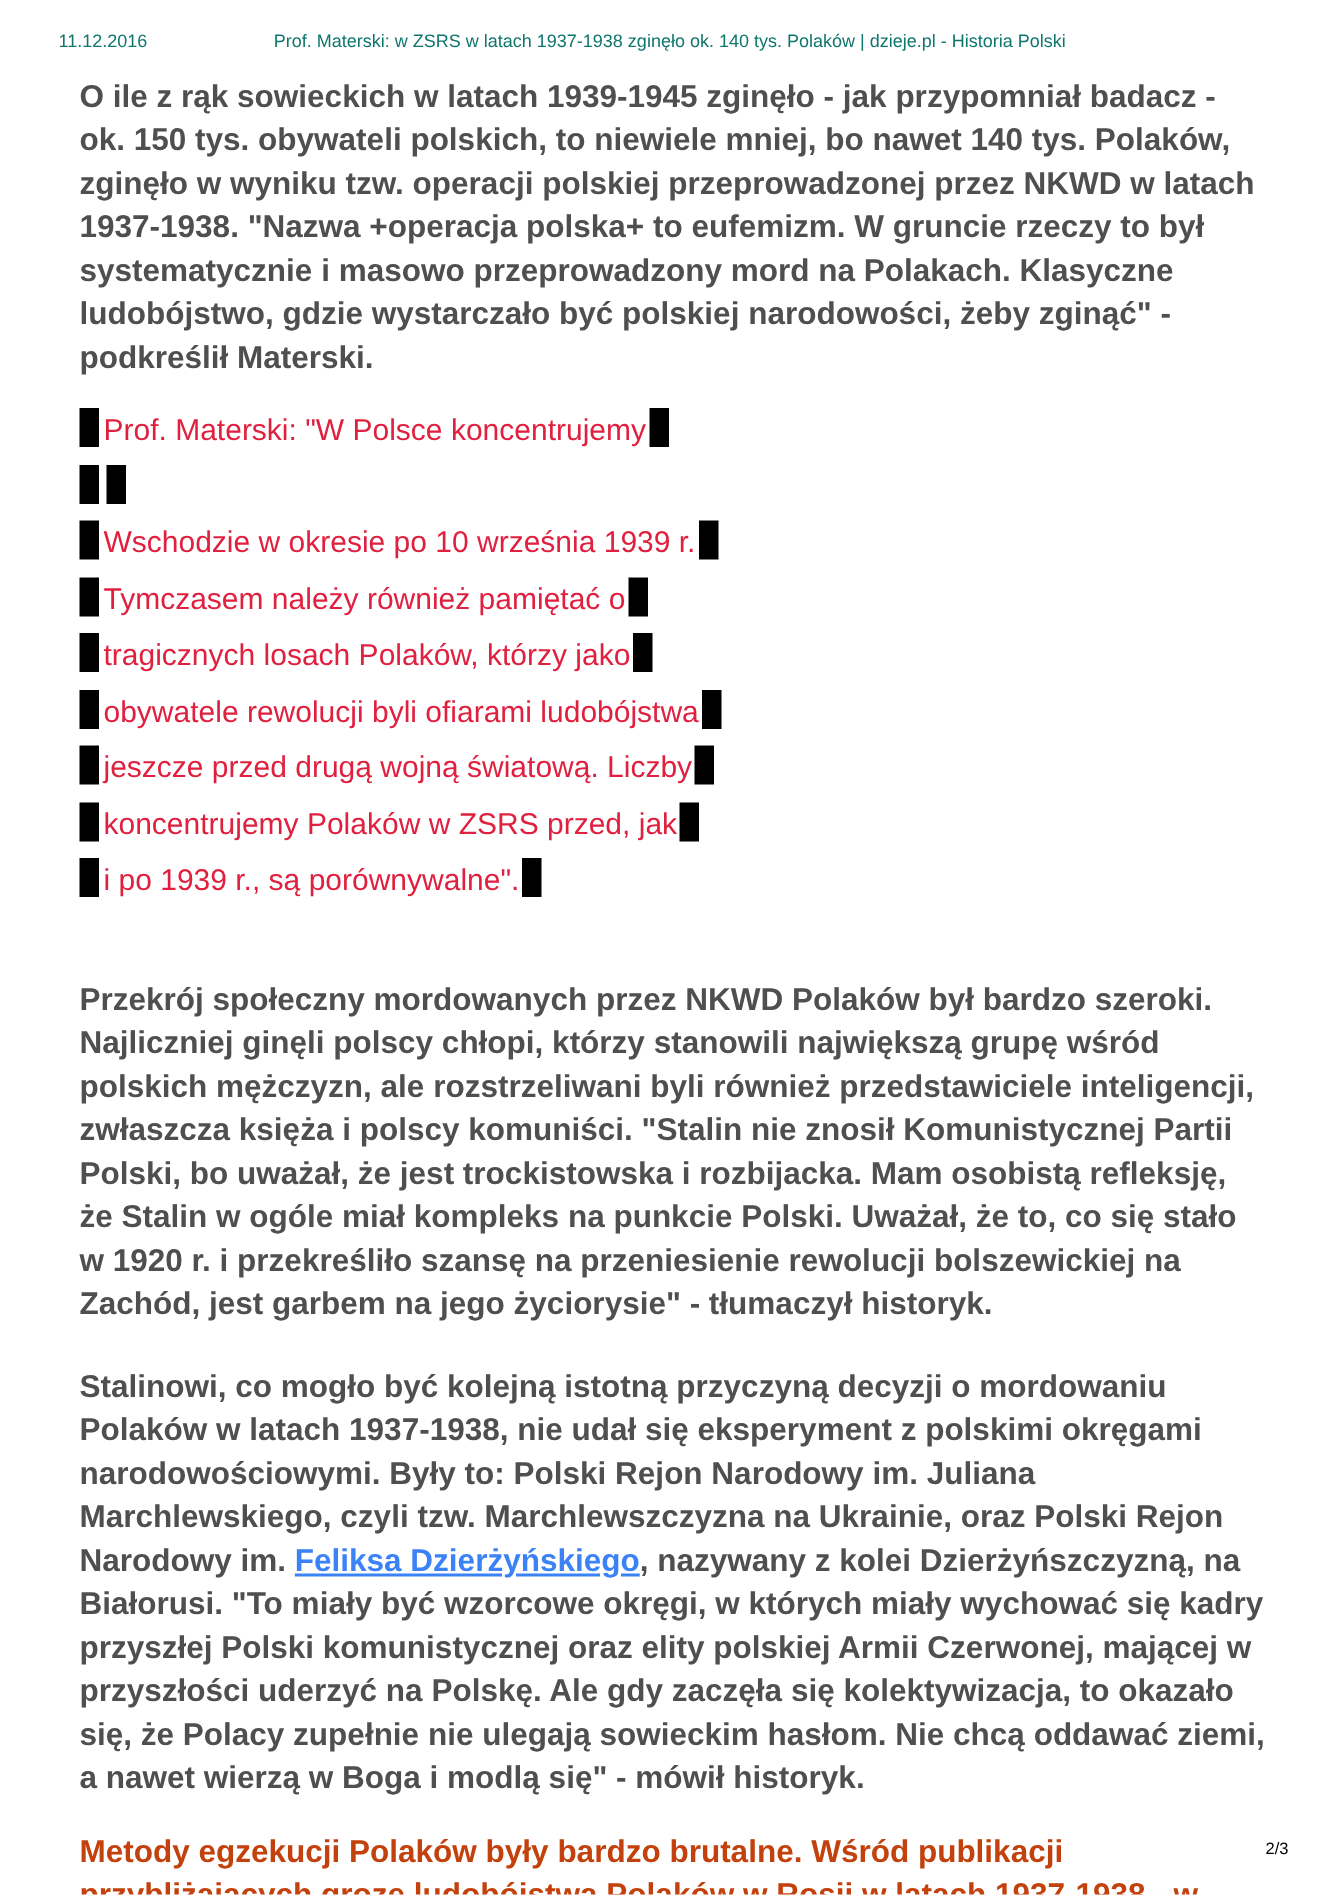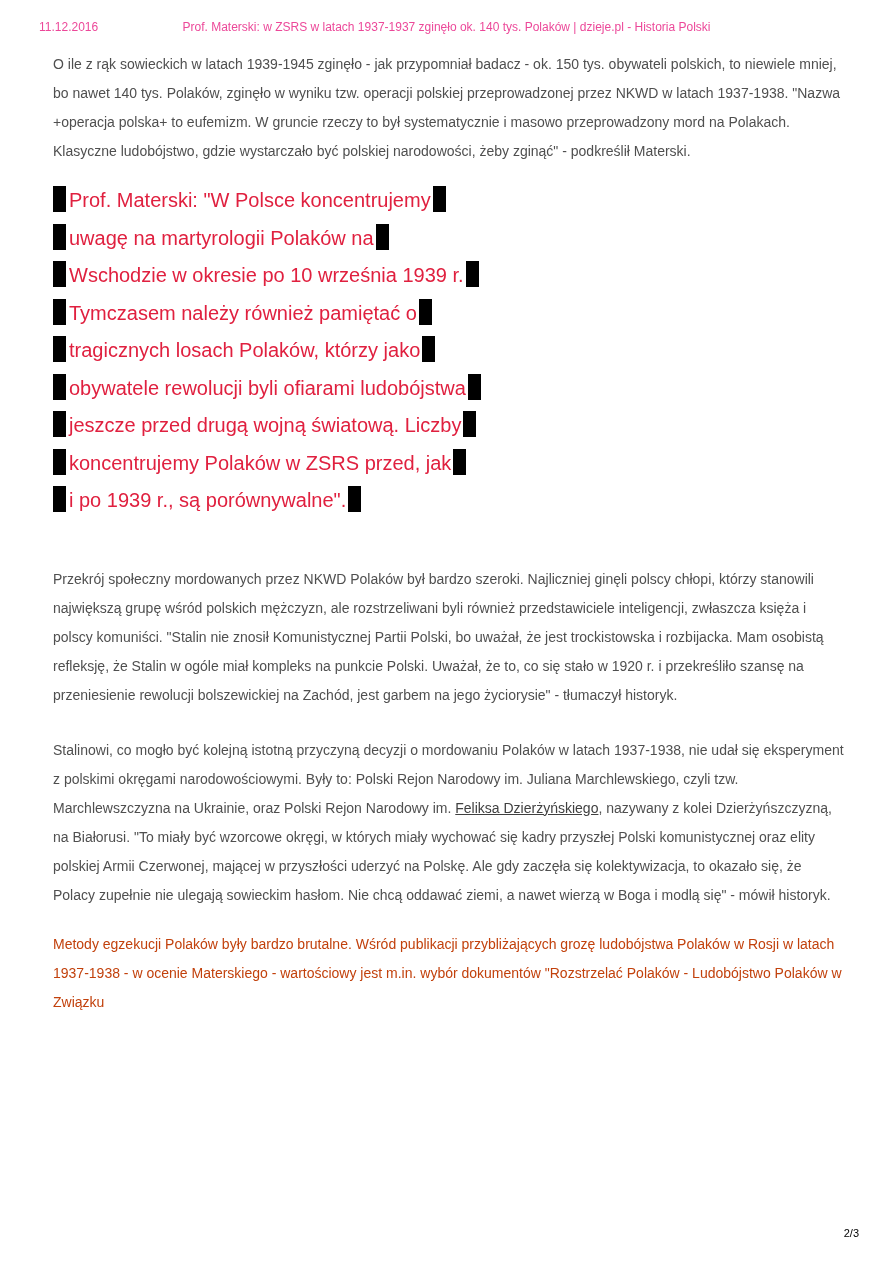--- a/index.html
+++ b/index.html
@@ -16,21 +16,21 @@
     -webkit-font-smoothing: antialiased;
   }
   
   .print-header {
     position: absolute;
     top: 20px;
     left: 0;
     width: 100%;
     height: 16px;
     font-size: 12px;
-    color: #ec4899;
+    color: #0f766e;
   }
   .print-header .date {
     position: absolute;
     left: 39px;
     top: 0;
     white-space: nowrap;
   }
   .print-header .doc-title {
     position: absolute;
     left: 0;
@@ -62,28 +62,29 @@
   }
   
   .content {
     position: absolute;
     top: 50px;
     left: 53px;
     width: 792px;
   }
   .body-par {
     margin: 0;
-    font-size: 14px;
+    font-size: 21px;
     line-height: 29px;
     color: #4f4f4f;
     letter-spacing: 0;
+    font-weight: bold;
   }
   .body-par a,
   .body-par .inline-link {
-    color: #404040;
+    color: #3b82f6;
     text-decoration: underline;
     cursor: pointer;
   }
   .par-gap-1 { margin-top: 45px; }
   .par-gap-2 { margin-top: 26px; }
   .par-gap-3 { margin-top: 20px; }
   
   .pull-quote {
     margin-top: 16px;
     font-size: 20px;
@@ -101,28 +102,28 @@
     vertical-align: -5px;
   }
   .blk.start { margin-right: 3px; }
   .blk.end   { margin-left: 2px; }
 </style>
 </head>
 <body>
 
 <div class="print-header">
   <span class="date">11.12.2016</span>
-  <span class="doc-title">Prof. Materski: w ZSRS w latach 1937-1937 zginęło ok. 140 tys. Polaków | dzieje.pl - Historia Polski</span>
+  <span class="doc-title">Prof. Materski: w ZSRS w latach 1937-1938 zginęło ok. 140 tys. Polaków | dzieje.pl - Historia Polski</span>
 </div>
 
 <div class="content">
   <p class="body-par" style="color: rgb(79, 79, 79);"><span>O ile z rąk sowieckich w latach 1939-1945 zginęło - jak przypomniał badacz - ok. 150 tys. obywateli polskich, to niewiele mniej, bo nawet 140 tys. Polaków, zginęło w wyniku tzw. operacji polskiej przeprowadzonej przez NKWD w latach 1937-1938. "Nazwa +operacja polska+ to eufemizm. W gruncie rzeczy to był systematycznie i masowo przeprowadzony mord na Polakach. Klasyczne ludobójstwo, gdzie wystarczało być polskiej narodowości, żeby zginąć" - podkreślił Materski.</span></p>
   <div class="pull-quote" style="color: rgb(224, 32, 63);">
       <div class="quote-line"><span class="blk start" style="background: rgb(0, 0, 0);"></span><span>Prof. Materski: "W Polsce koncentrujemy</span><span class="blk end" style="background: rgb(0, 0, 0);"></span></div>
-      <div class="quote-line"><span class="blk start" style="background: rgb(0, 0, 0);"></span><span>uwagę na martyrologii Polaków na</span><span class="blk end" style="background: rgb(0, 0, 0);"></span></div>
+      <div class="quote-line"><span class="blk start" style="background: rgb(0, 0, 0);"></span><span class="blk end" style="background: rgb(0, 0, 0);"></span></div>
       <div class="quote-line"><span class="blk start" style="background: rgb(0, 0, 0);"></span><span>Wschodzie w okresie po 10 września 1939 r.</span><span class="blk end" style="background: rgb(0, 0, 0);"></span></div>
       <div class="quote-line"><span class="blk start" style="background: rgb(0, 0, 0);"></span><span>Tymczasem należy również pamiętać o</span><span class="blk end" style="background: rgb(0, 0, 0);"></span></div>
       <div class="quote-line"><span class="blk start" style="background: rgb(0, 0, 0);"></span><span>tragicznych losach Polaków, którzy jako</span><span class="blk end" style="background: rgb(0, 0, 0);"></span></div>
       <div class="quote-line"><span class="blk start" style="background: rgb(0, 0, 0);"></span><span>obywatele rewolucji byli ofiarami ludobójstwa</span><span class="blk end" style="background: rgb(0, 0, 0);"></span></div>
       <div class="quote-line"><span class="blk start" style="background: rgb(0, 0, 0);"></span><span>jeszcze przed drugą wojną światową. Liczby</span><span class="blk end" style="background: rgb(0, 0, 0);"></span></div>
       <div class="quote-line"><span class="blk start" style="background: rgb(0, 0, 0);"></span><span>koncentrujemy Polaków w ZSRS przed, jak</span><span class="blk end" style="background: rgb(0, 0, 0);"></span></div>
       <div class="quote-line"><span class="blk start" style="background: rgb(0, 0, 0);"></span><span>i po 1939 r., są porównywalne".</span><span class="blk end" style="background: rgb(0, 0, 0);"></span></div>
     </div>
   <p class="body-par par-gap-1" style="color: rgb(79, 79, 79);"><span>Przekrój społeczny mordowanych przez NKWD Polaków był bardzo szeroki. Najliczniej ginęli polscy chłopi, którzy stanowili największą grupę wśród polskich mężczyzn, ale rozstrzeliwani byli również przedstawiciele inteligencji, zwłaszcza księża i polscy komuniści. "Stalin nie znosił Komunistycznej Partii Polski, bo uważał, że jest trockistowska i rozbijacka. Mam osobistą refleksję, że Stalin w ogóle miał kompleks na punkcie Polski. Uważał, że to, co się stało w 1920 r. i przekreśliło szansę na przeniesienie rewolucji bolszewickiej na Zachód, jest garbem na jego życiorysie" - tłumaczył historyk.</span></p>
   <p class="body-par par-gap-2" style="color: rgb(79, 79, 79);"><span>Stalinowi, co mogło być kolejną istotną przyczyną decyzji o mordowaniu Polaków w latach 1937-1938, nie udał się eksperyment z polskimi okręgami narodowościowymi. Były to: Polski Rejon Narodowy im. Juliana Marchlewskiego, czyli tzw. Marchlewszczyzna na Ukrainie, oraz Polski Rejon Narodowy im. </span><span class="inline-link">Feliksa Dzierżyńskiego</span><span>, nazywany z kolei Dzierżyńszczyzną, na Białorusi. "To miały być wzorcowe okręgi, w których miały wychować się kadry przyszłej Polski komunistycznej oraz elity polskiej Armii Czerwonej, mającej w przyszłości uderzyć na Polskę. Ale gdy zaczęła się kolektywizacja, to okazało się, że Polacy zupełnie nie ulegają sowieckim hasłom. Nie chcą oddawać ziemi, a nawet wierzą w Boga i modlą się" - mówił historyk.</span></p>

